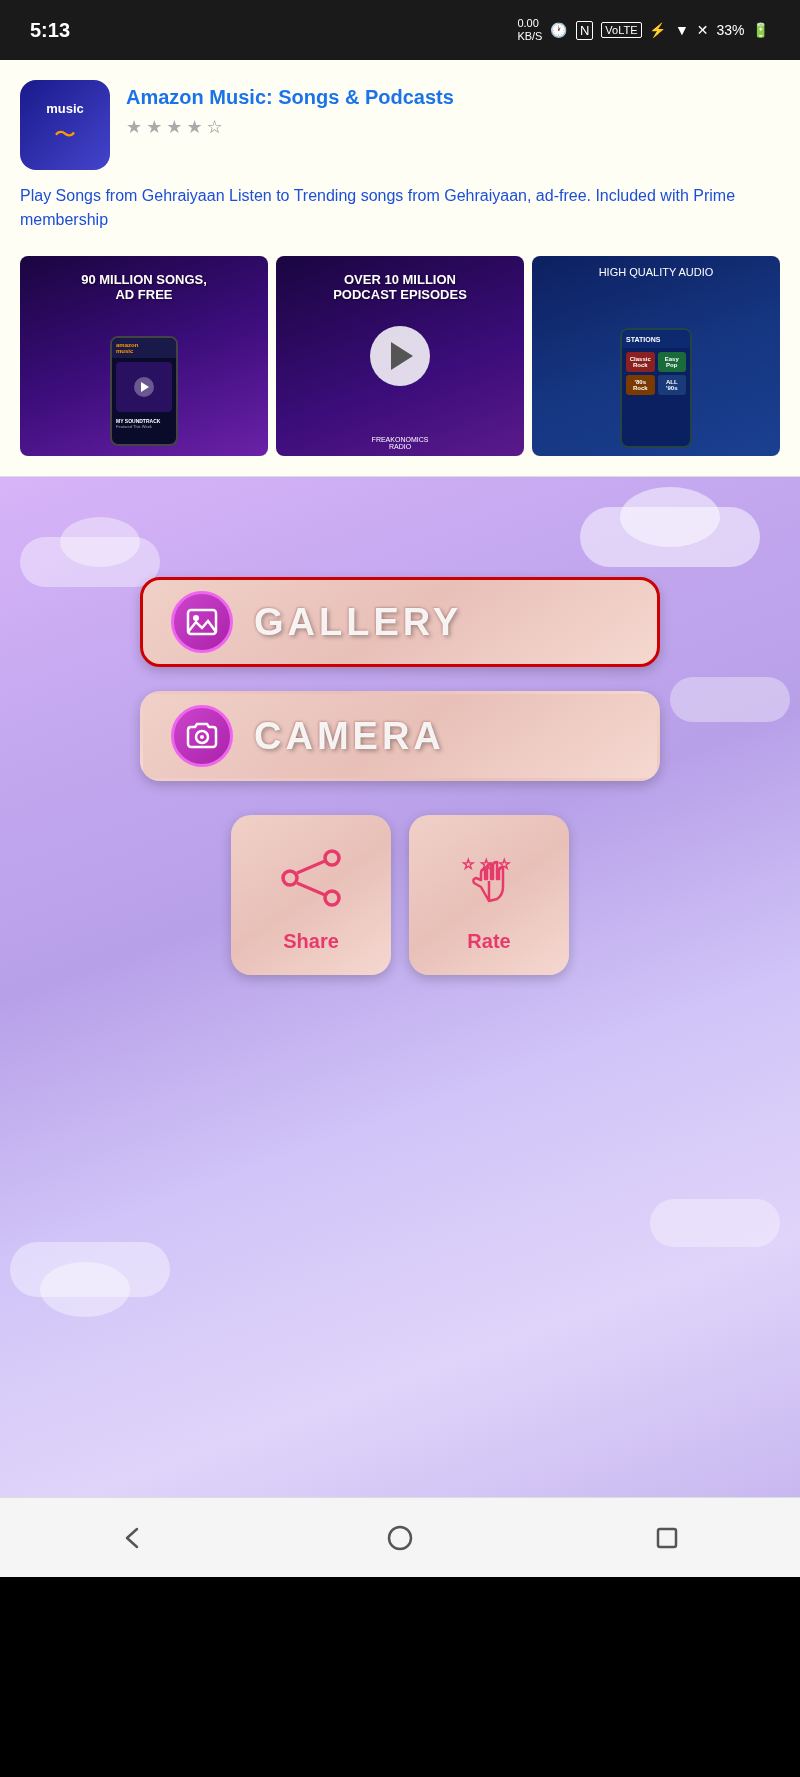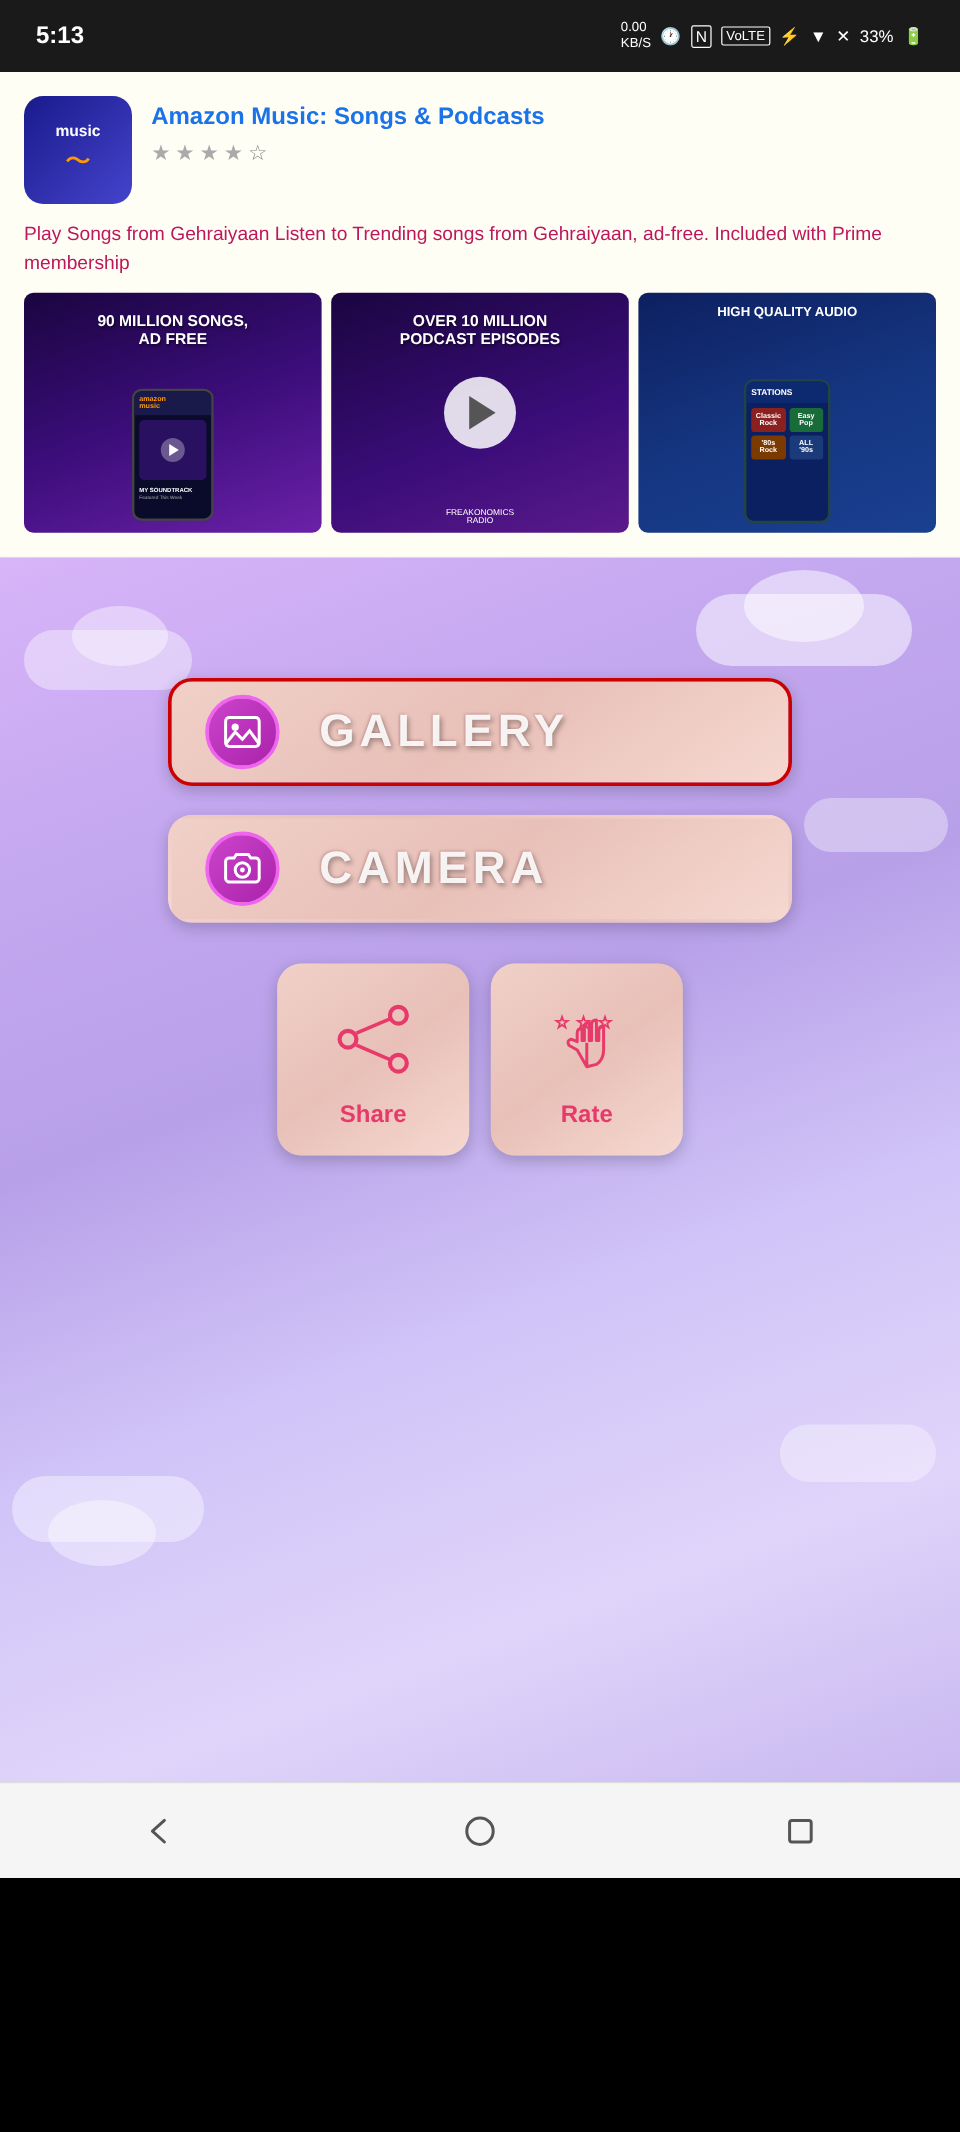--- a/index.html
+++ b/index.html
@@ -101,23 +101,23 @@
     }
     .ad-stars {
       display: flex;
       gap: 4px;
       margin-top: 6px;
     }
     .star { color: #aaa; font-size: 18px; }
     .star.half { color: #888; }
     .ad-description {
       font-size: 16px;
-      color: #be185d;
+      color: #1d4ed8;
       line-height: 1.5;
-      margin-bottom: 12px;
+      margin-bottom: 24px;
     }
     .ad-images {
       display: flex;
       gap: 8px;
       width: 100%;
     }
     .ad-img-box {
       flex: 1;
       height: 200px;
       border-radius: 8px;
@@ -200,21 +200,21 @@
 
     
     .main-btn {
       width: 520px;
       height: 90px;
       border-radius: 20px;
       background: linear-gradient(145deg, #f0d0c8, #e8c0b8, #f5d8d0);
       border: 3px solid #cc0000;
       display: flex;
       align-items: center;
-      gap: 33px;
+      gap: 21px;
       padding: 0 28px;
       margin-bottom: 24px;
       cursor: pointer;
       box-shadow: 0 4px 12px rgba(0,0,0,0.2);
       position: relative;
       z-index: 2;
     }
     .main-btn.no-border {
       border: 3px solid transparent;
     }
@@ -353,21 +353,21 @@
 
     <div class="ad-img-box ad-img-box-2">
       <div class="ad-img-overlay-text">OVER 10 MILLION<br>PODCAST EPISODES</div>
       <div class="play-btn-circle">
         <div class="play-triangle"></div>
       </div>
       <div style="position:absolute;bottom:6px;left:50%;transform:translateX(-50%);color:#fff;font-size:7px;text-align:center;white-space:nowrap;">FREAKONOMICS<br>RADIO</div>
     </div>
 
     <div class="ad-img-box ad-img-box-3">
-      <div style="position:absolute;top:10px;left:50%;transform:translateX(-50%);color:#fff;font-size:11px;font-weight:700;text-align:right;white-space:nowrap;">HIGH QUALITY AUDIO</div>
+      <div style="position:absolute;top:10px;left:50%;transform:translateX(-50%);color:#fff;font-size:11px;font-weight:400;text-align:right;white-space:nowrap;">HIGH QUALITY AUDIO</div>
 
       <div style="width:72px;height:120px;background:#0a2060;border-radius:8px;border:2px solid #244;position:absolute;bottom:8px;left:50%;transform:translateX(-50%);overflow:hidden;">
         <div style="background:#0d2a70;height:18px;display:flex;align-items:center;padding:0 4px;">
           <div style="font-size:7px;color:#fff;font-weight:bold;">STATIONS</div>
         </div>
         <div class="stations-grid" style="padding:4px;display:grid;grid-template-columns:1fr 1fr;gap:3px;">
           <div class="station-box station-classic" style="font-size:6px;padding:4px 2px;border-radius:3px;color:#fff;background:#8B2020;text-align:center;">Classic<br>Rock</div>
           <div class="station-box station-pop" style="font-size:6px;padding:4px 2px;border-radius:3px;color:#fff;background:#1a6b3a;text-align:center;">Easy<br>Pop</div>
           <div class="station-box station-80s" style="font-size:6px;padding:4px 2px;border-radius:3px;color:#fff;background:#7a3a00;text-align:center;">'80s<br>Rock</div>
           <div class="station-box station-all" style="font-size:6px;padding:4px 2px;border-radius:3px;color:#fff;background:#1a3a7a;text-align:center;">ALL<br>'90s</div>

